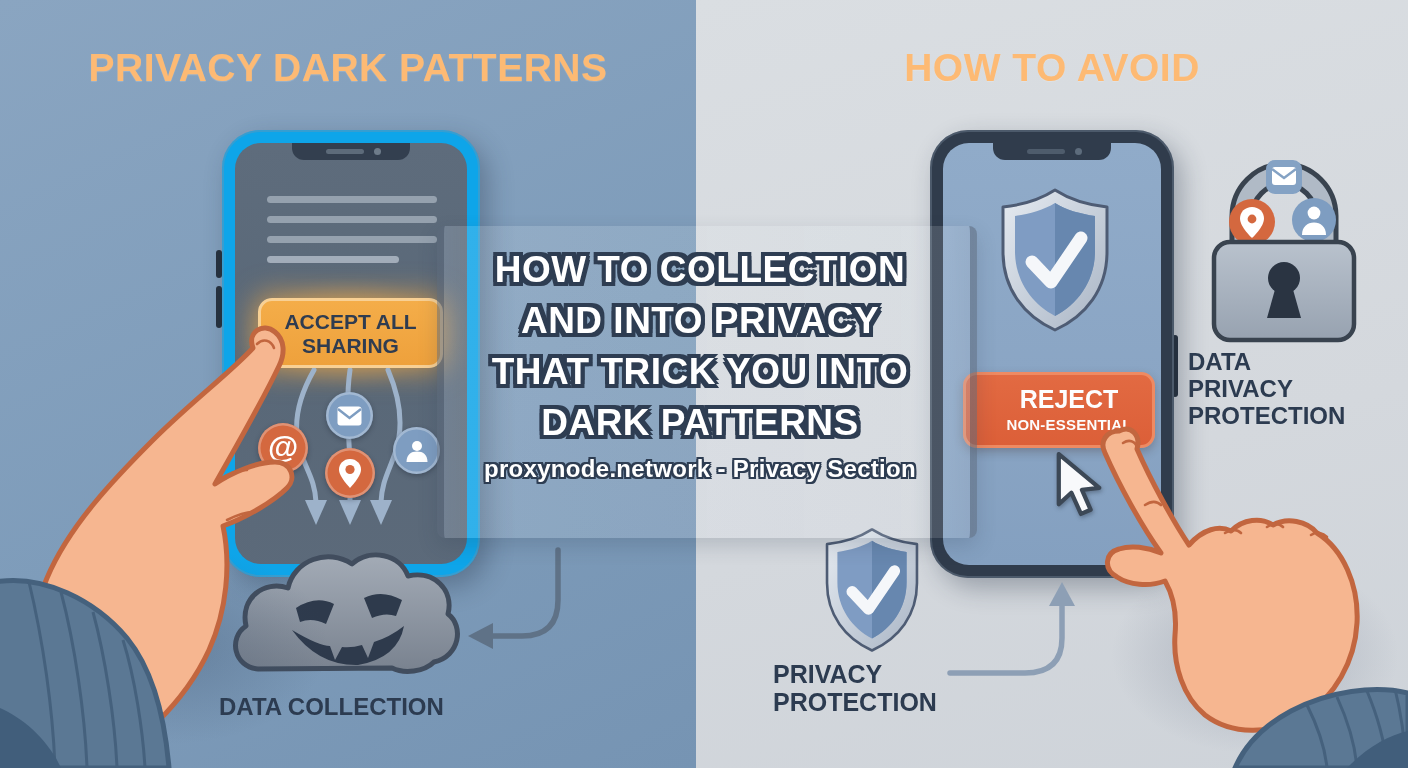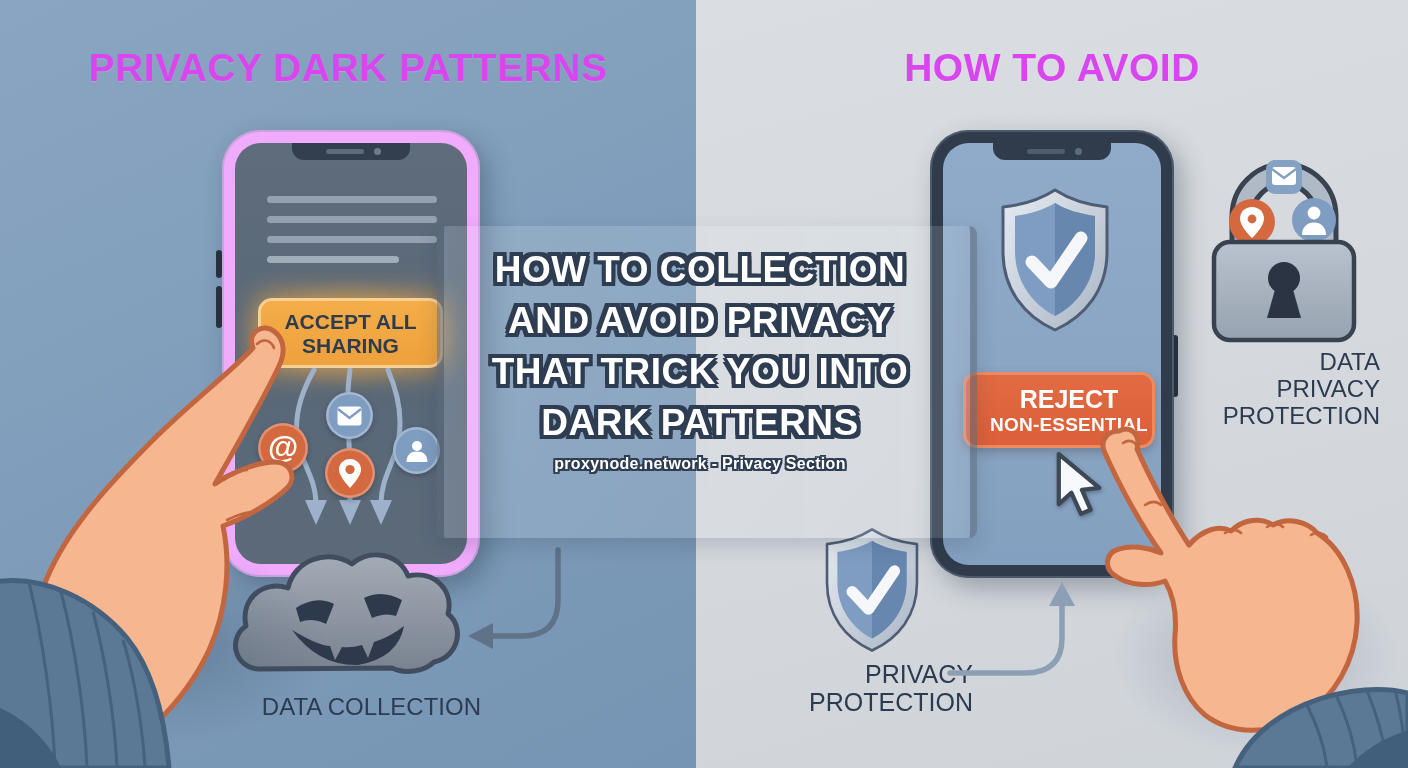--- a/index.html
+++ b/index.html
@@ -8,29 +8,29 @@
   .abs{position:absolute;}
 
   
   #bg-left{left:0;top:0;width:696px;height:768px;
     background:linear-gradient(155deg,#8aa5c1 0%,#7e9cba 55%,#7694b3 100%);}
   #bg-right{left:696px;top:0;width:712px;height:768px;
     background:linear-gradient(165deg,#dadee2 0%,#d4d8dd 60%,#ced3d9 100%);}
 
   
   .section-title{top:44px;height:48px;line-height:48px;text-align:center;
-    font-size:39px;font-weight:800;color:#d946ef;letter-spacing:.5px;z-index:1;
+    font-size:39px;font-weight:800;color:#fdba74;letter-spacing:.5px;z-index:1;
     text-shadow:0 1px 1px rgba(255,255,255,.18);}
   #title-left{left:0;width:696px;}
   #title-right{left:696px;width:712px;}
 
   
   .phone{border-radius:38px;z-index:2;
     box-shadow:8px 10px 26px rgba(28,40,60,.32), inset 0 0 0 2px rgba(130,145,165,.35);}
-  #phone-left{left:222px;top:130px;width:258px;height:447px;background:#f0abfc;}
+  #phone-left{left:222px;top:130px;width:258px;height:447px;background:#0ea5e9;}
   #phone-right{left:930px;top:130px;width:244px;height:448px;background:#303c4c;}
   .screen{position:absolute;left:13px;top:13px;right:13px;bottom:13px;
     border-radius:26px;overflow:hidden;}
   #screen-left{background:linear-gradient(180deg,#5e6c7c 0%,#596878 55%,#63728312 100%),#5b6979;}
   #screen-right{background:linear-gradient(180deg,#90abc9 0%,#8aa5c4 60%,#84a0c0 100%);}
   .notch{position:absolute;top:0;left:50%;transform:translateX(-50%);
     width:118px;height:17px;background:inherit;border-radius:0 0 12px 12px;}
   .notch-l{background:#333f4f;} .notch-r{background:#303c4c;}
   .speaker{position:absolute;top:6px;left:34px;width:38px;height:5px;
     border-radius:3px;background:#5d6b7a;}
@@ -67,36 +67,36 @@
   #glass-panel{left:437px;top:226px;width:526px;height:312px;border-radius:8px;z-index:4;
     background:linear-gradient(90deg,rgba(170,185,205,.30) 0%,rgba(235,242,248,.16) 4%,
       rgba(235,242,248,.14) 96%,rgba(170,185,205,.30) 100%);
     border-left:7px solid rgba(52,65,84,.38);border-right:7px solid rgba(52,65,84,.38);
     box-shadow:0 8px 20px rgba(40,55,75,.18);}
   #headline{left:437px;top:244px;width:526px;text-align:center;z-index:5;}
   .hline{font-size:37px;line-height:51px;font-weight:800;color:#fff;letter-spacing:.5px;
     text-shadow:-4px -4px 0 #2e3d52,4px -4px 0 #2e3d52,-4px 4px 0 #2e3d52,4px 4px 0 #2e3d52,
       -4px 0 0 #2e3d52,4px 0 0 #2e3d52,0 -4px 0 #2e3d52,0 4px 0 #2e3d52,
       -3px -3px 0 #2e3d52,3px 3px 0 #2e3d52;}
-  #subtitle{margin-top:7px;font-size:16px;font-weight:700;color:#fff;letter-spacing:.3px;
+  #subtitle{margin-top:7px;font-size:24px;font-weight:700;color:#fff;letter-spacing:.3px;
     text-shadow:-2px -2px 0 #2e3d52,2px -2px 0 #2e3d52,-2px 2px 0 #2e3d52,2px 2px 0 #2e3d52,
       -2px 0 0 #2e3d52,2px 0 0 #2e3d52,0 -2px 0 #2e3d52,0 2px 0 #2e3d52;}
 
   
   #reject-btn{left:20px;top:229px;width:192px;height:76px;border-radius:14px;
     background:linear-gradient(180deg,#e26a42,#dc5f38);border:3px solid #ee8a62;
     box-shadow:0 4px 10px rgba(60,40,30,.28);box-sizing:border-box;
     display:flex;flex-direction:column;align-items:center;justify-content:center;
     color:#fdfdfd;font-weight:800;text-align:center;padding-left:20px;}
   #reject-btn .l1{font-size:25px;line-height:28px;}
-  #reject-btn .l2{font-size:19px;line-height:23px;letter-spacing:.2px;}
+  #reject-btn .l2{font-size:15px;line-height:23px;letter-spacing:.2px;}
   #cursor{left:1053px;top:452px;z-index:6;}
 
   
-  .caption{font-weight:400;color:#2c3b50;text-align:right;z-index:3;}
+  .caption{font-weight:700;color:#2c3b50;text-align:left;z-index:3;}
   #label-cloud{left:219px;top:693px;width:262px;font-size:24px;}
   #label-lock{left:1188px;top:348px;width:192px;font-size:24px;line-height:27px;}
   #label-shield{left:773px;top:660px;width:200px;font-size:25px;line-height:28px;}
 
   .art{z-index:3;}
   .hand{z-index:7;}
   .hand-shadow{z-index:6;border-radius:50%;}
   #hand-shadow-left{left:20px;top:545px;width:310px;height:200px;
     background:radial-gradient(ellipse at center,rgba(52,72,98,.30),rgba(52,72,98,0) 70%);}
   #hand-shadow-right{left:1110px;top:555px;width:290px;height:200px;
@@ -267,21 +267,21 @@
   </div>
 
   <svg class="abs art" style="left:945px;top:580px;" width="130" height="100" viewBox="0 0 130 100">
     <path d="M5 93 H80 Q117 93 117 58 V24" fill="none" stroke="#8d9fb5" stroke-width="5.5" stroke-linecap="round"></path>
     <path d="M117 2 L104 26 H130 Z" fill="#8d9fb5"></path>
   </svg>
 
   <div id="glass-panel" class="abs"></div>
   <div id="headline" class="abs">
     <div class="hline">HOW TO COLLECTION</div>
-    <div class="hline">AND AVOID PRIVACY</div>
+    <div class="hline">AND INTO PRIVACY</div>
     <div class="hline">THAT TRICK YOU INTO</div>
     <div class="hline">DARK PATTERNS</div>
     <div id="subtitle">proxynode.network - Privacy Section</div>
   </div>
 
   <div id="hand-shadow-left" class="abs hand-shadow"></div>
   <div id="hand-shadow-right" class="abs hand-shadow"></div>
 
   <svg class="abs hand" style="left:-5px;top:320px;" width="320" height="448" viewBox="0 0 320 448">
     <path d="M258 28 C252 12 268 2 280 12 C290 20 290 34 284 46

